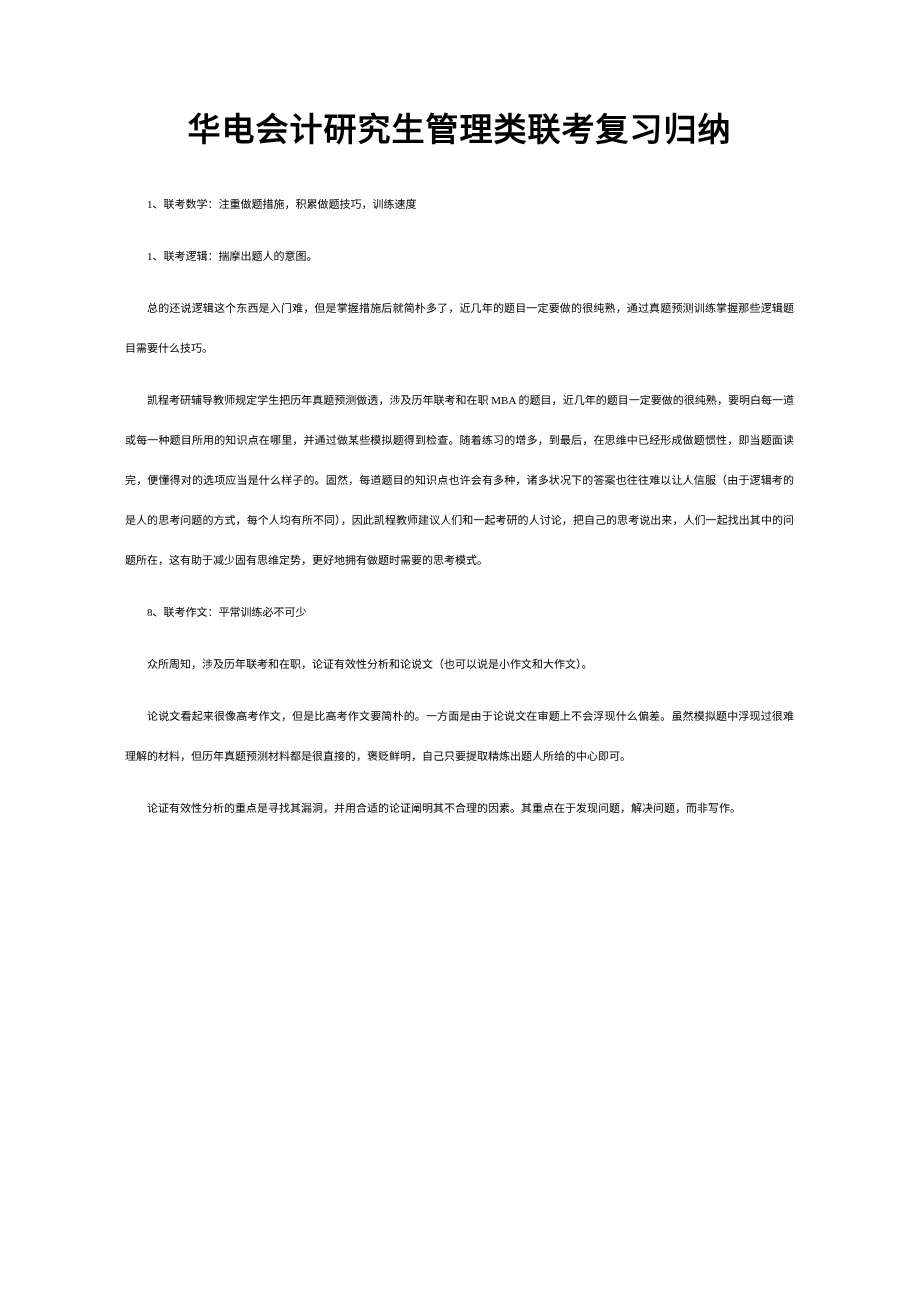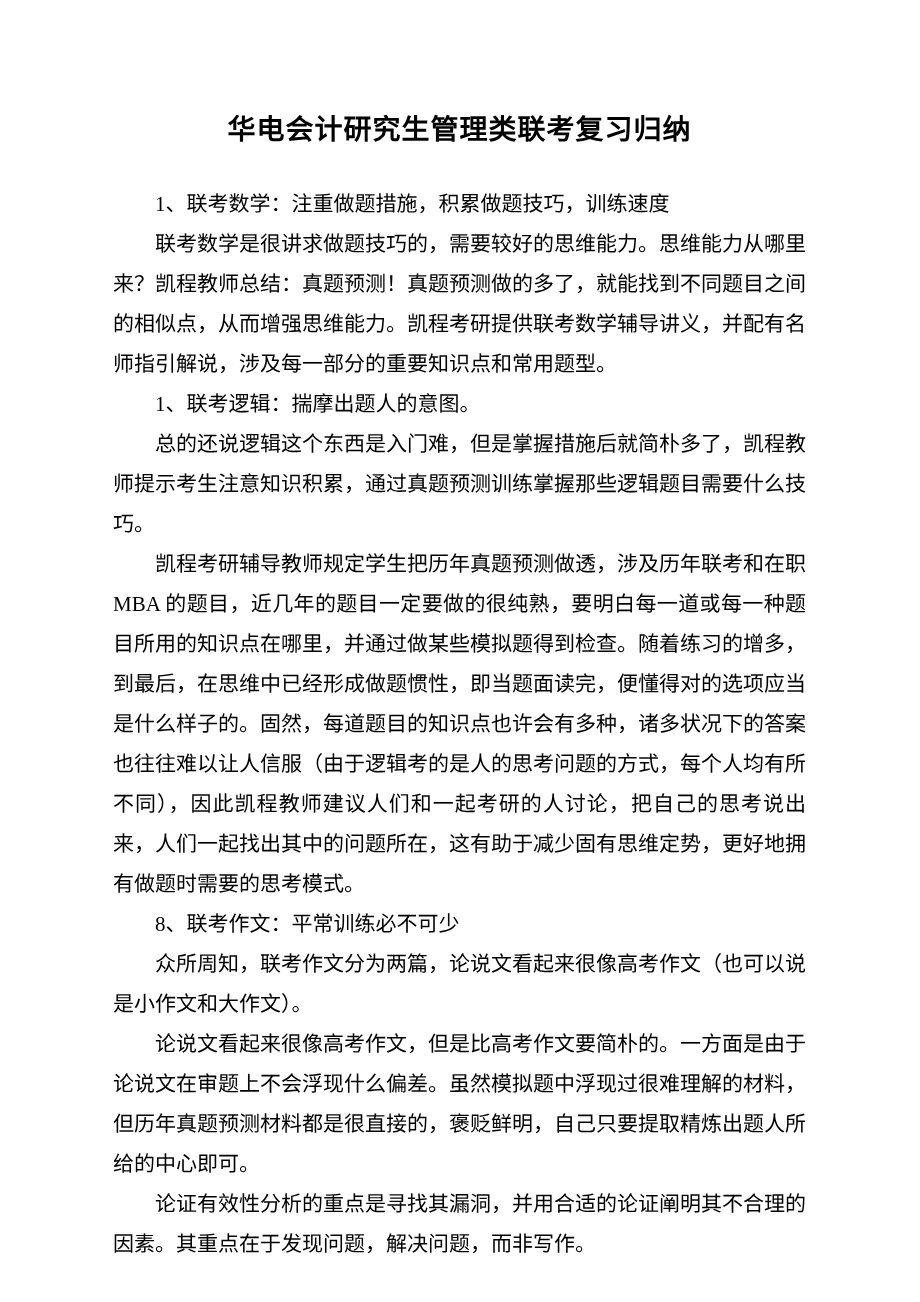--- a/index.html
+++ b/index.html
@@ -13,49 +13,48 @@
     height: 1302px;
     background: #ffffff;
     box-sizing: border-box;
     padding: 104px 114px 0 113px;
     overflow: hidden;
     font-family: "Liberation Serif", "DejaVu Serif", serif;
     color: #000000;
   }
   .doc-title {
     margin: 0 0 28px 0;
-    font-size: 28px;
+    font-size: 33px;
     line-height: 52px;
     font-weight: 700;
     text-align: center;
     letter-spacing: 1px;
     font-family: "Liberation Serif", "DejaVu Serif", serif;
     color: #000000;
   }
   .doc-body p {
-    margin: 0;
-    font-size: 21px;
+    margin: 12px;
+    font-size: 11px;
     line-height: 40px;
     text-align: justify;
     text-justify: inter-character;
     text-indent: 2em;
     color: #000000;
     word-break: break-all;
   }
 </style>
 </head>
 <body>
 
 <div class="page">
   <h1 class="doc-title">华电会计研究生管理类联考复习归纳</h1>
 
   <div class="doc-body">
     <p>1、联考数学：注重做题措施，积累做题技巧，训练速度</p>
-    <p>联考数学是很讲求做题技巧的，需要较好的思维能力。思维能力从哪里来？凯程教师总结：真题预测！真题预测做的多了，就能找到不同题目之间的相似点，从而增强思维能力。凯程考研提供联考数学辅导讲义，并配有名师指引解说，涉及每一部分的重要知识点和常用题型。</p>
     <p>1、联考逻辑：揣摩出题人的意图。</p>
-    <p>总的还说逻辑这个东西是入门难，但是掌握措施后就简朴多了，凯程教师提示考生注意知识积累，通过真题预测训练掌握那些逻辑题目需要什么技巧。</p>
+    <p>总的还说逻辑这个东西是入门难，但是掌握措施后就简朴多了，近几年的题目一定要做的很纯熟，通过真题预测训练掌握那些逻辑题目需要什么技巧。</p>
     <p>凯程考研辅导教师规定学生把历年真题预测做透，涉及历年联考和在职 MBA 的题目，近几年的题目一定要做的很纯熟，要明白每一道或每一种题目所用的知识点在哪里，并通过做某些模拟题得到检查。随着练习的增多，到最后，在思维中已经形成做题惯性，即当题面读完，便懂得对的选项应当是什么样子的。固然，每道题目的知识点也许会有多种，诸多状况下的答案也往往难以让人信服（由于逻辑考的是人的思考问题的方式，每个人均有所不同），因此凯程教师建议人们和一起考研的人讨论，把自己的思考说出来，人们一起找出其中的问题所在，这有助于减少固有思维定势，更好地拥有做题时需要的思考模式。</p>
     <p>8、联考作文：平常训练必不可少</p>
-    <p>众所周知，联考作文分为两篇，论说文看起来很像高考作文（也可以说是小作文和大作文）。</p>
+    <p>众所周知，涉及历年联考和在职，论证有效性分析和论说文（也可以说是小作文和大作文）。</p>
     <p>论说文看起来很像高考作文，但是比高考作文要简朴的。一方面是由于论说文在审题上不会浮现什么偏差。虽然模拟题中浮现过很难理解的材料，但历年真题预测材料都是很直接的，褒贬鲜明，自己只要提取精炼出题人所给的中心即可。</p>
     <p>论证有效性分析的重点是寻找其漏洞，并用合适的论证阐明其不合理的因素。其重点在于发现问题，解决问题，而非写作。</p>
   </div>
 </div>
 
 </body></html>

